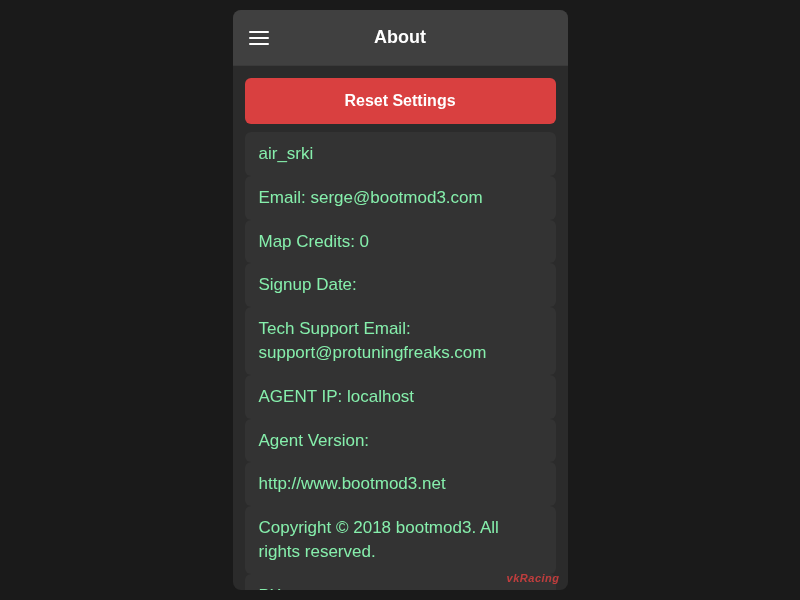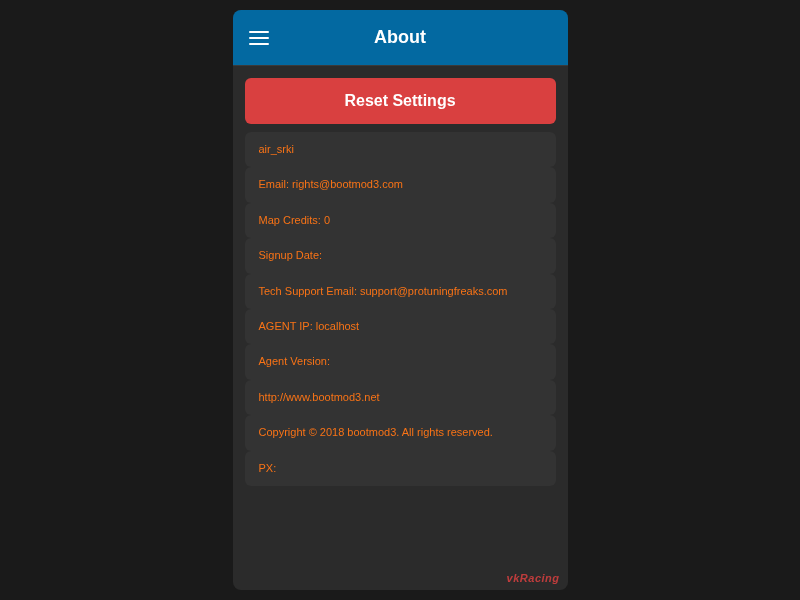--- a/index.html
+++ b/index.html
@@ -24,21 +24,21 @@
       height: 580px;
       background-color: #2b2b2b;
       border-radius: 8px;
       overflow: hidden;
       display: flex;
       flex-direction: column;
       position: relative;
     }
 
     .header {
-      background-color: #0369a1;
+      background-color: #404040;
       display: flex;
       align-items: center;
       justify-content: center;
       padding: 16px 16px;
       min-height: 56px;
       position: relative;
       border-bottom: 1px solid #3a3a3a;
     }
 
     .hamburger-icon {
@@ -96,22 +96,22 @@
       cursor: pointer;
       width: 100%;
       margin-bottom: 8px;
       text-align: center;
     }
 
     .info-row {
       background-color: #333333;
       border-radius: 6px;
       padding: 10px 14px;
-      color: #f97316;
-      font-size: 11px;
+      color: #86efac;
+      font-size: 17px;
       line-height: 1.4;
     }
 
     .watermark {
       position: absolute;
       bottom: 6px;
       right: 8px;
       color: #d94040;
       font-size: 11px;
       font-weight: bold;
@@ -131,21 +131,21 @@
       <span></span>
       <span></span>
     </div>
     <span class="header-title">About</span>
   </div>
 
   <div class="content">
     <button class="reset-button">Reset Settings</button>
 
     <div class="info-row">air_srki</div>
-    <div class="info-row">Email: rights@bootmod3.com</div>
+    <div class="info-row">Email: serge@bootmod3.com</div>
     <div class="info-row">Map Credits: 0</div>
     <div class="info-row">Signup Date:</div>
     <div class="info-row">Tech Support Email: support@protuningfreaks.com</div>
     <div class="info-row">AGENT IP: localhost</div>
     <div class="info-row">Agent Version:</div>
     <div class="info-row">http://www.bootmod3.net</div>
     <div class="info-row">Copyright © 2018 bootmod3. All rights reserved.</div>
     <div class="info-row">PX:</div>
 
   </div>

